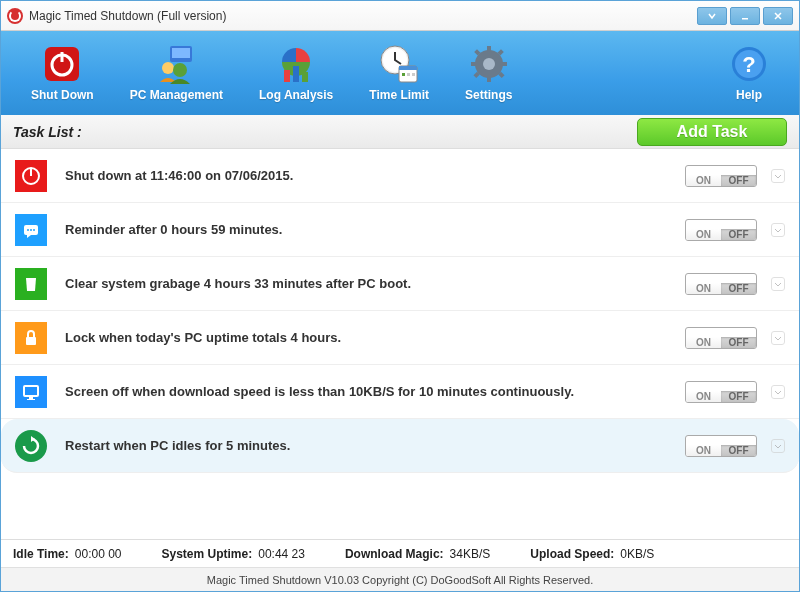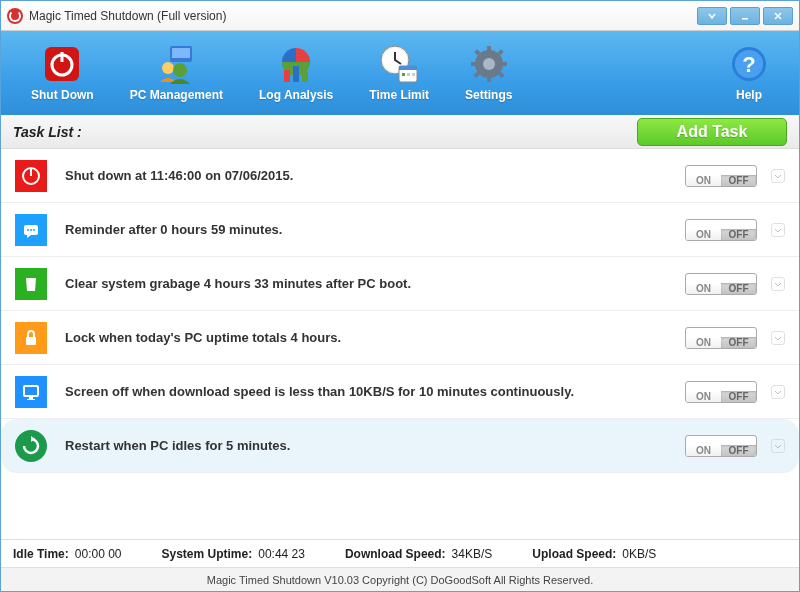--- a/index.html
+++ b/index.html
@@ -281,21 +281,21 @@
       </div>
   </div>
 
 </div>
 
 <div class="statbar">
   <span class="lbl">Idle Time:</span>
   <span class="val">00:00 00</span>
   <span class="lbl">System Uptime:</span>
   <span class="val">00:44 23</span>
-  <span class="lbl">Download Speed:</span>
+  <span class="lbl">Download Magic:</span>
   <span class="val">34KB/S</span>
   <span class="lbl">Upload Speed:</span>
   <span class="val" style="margin-right:0">0KB/S</span>
 </div>
 
 <div class="copybar">
   <span>Magic Timed Shutdown V10.03  Copyright (C)  DoGoodSoft All Rights Reserved.</span>
 </div>
 
 </body></html>

